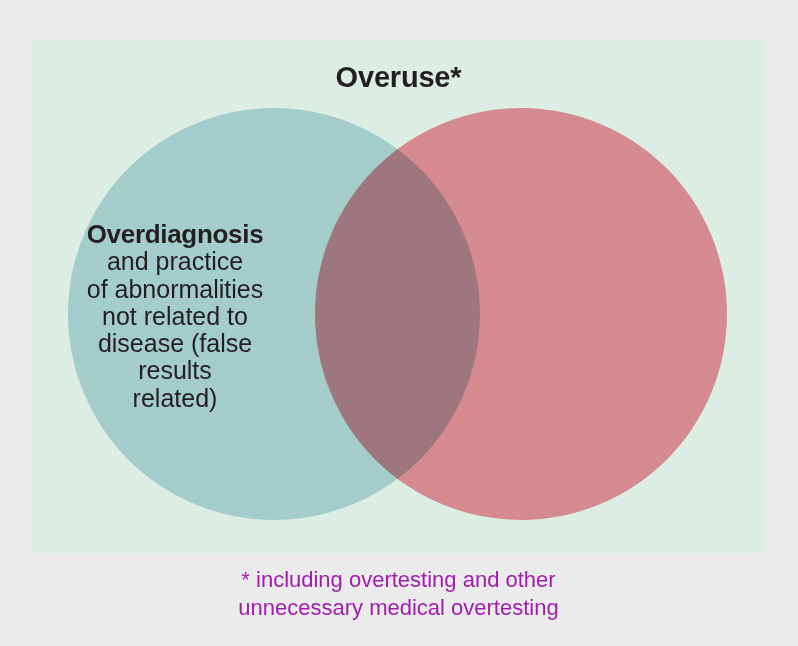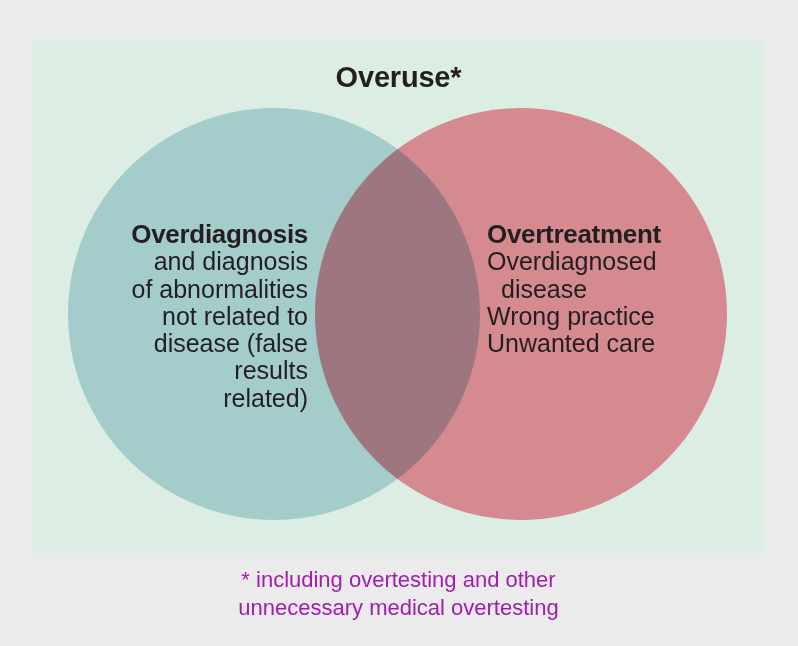--- a/index.html
+++ b/index.html
@@ -69,21 +69,21 @@
   .venn-label {
     position: absolute;
     color: #231f20;
     line-height: 1.09;
     z-index: 5;
   }
   #label-overdiagnosis {
     left: 10px;
     top: 180px;
     width: 266px;
-    text-align: right;
+    text-align: center;
     font-size: 25px;
   }
   #label-overtreatment {
     left: 455px;
     top: 180px;
     width: 252px;
     text-align: left;
     font-size: 25px;
   }
   .venn-heading {
@@ -122,35 +122,28 @@
   <div id="venn-panel" style="background: rgb(220, 238, 228);">
 
     <div id="diagram-title">Overuse*</div>
 
     <div id="circle-overdiagnosis" class="venn-circle" style="background: rgb(163, 204, 203);"></div>
 
     <div id="circle-overtreatment" class="venn-circle" style="background: rgb(247, 148, 161);"></div>
 
     <div id="label-overdiagnosis" class="venn-label">
       <span class="venn-heading">Overdiagnosis</span>
-      <span class="venn-line">and diagnosis</span>
+      <span class="venn-line">and practice</span>
       <span class="venn-line">of abnormalities</span>
       <span class="venn-line">not related to</span>
       <span class="venn-line">disease (false</span>
       <span class="venn-line">results</span>
       <span class="venn-line">related)</span>
     </div>
 
-    <div id="label-overtreatment" class="venn-label">
-      <span class="venn-heading">Overtreatment</span>
-      <span class="venn-line">Overdiagnosed</span>
-      <span class="venn-line indent">disease</span>
-      <span class="venn-line">Wrong practice</span>
-      <span class="venn-line">Unwanted care</span>
-    </div>
 
   </div>
 
   <div id="footnote">
     <span class="footnote-line">* including overtesting and other</span>
     <span class="footnote-line">unnecessary medical overtesting</span>
   </div>
 
 </div>
 

